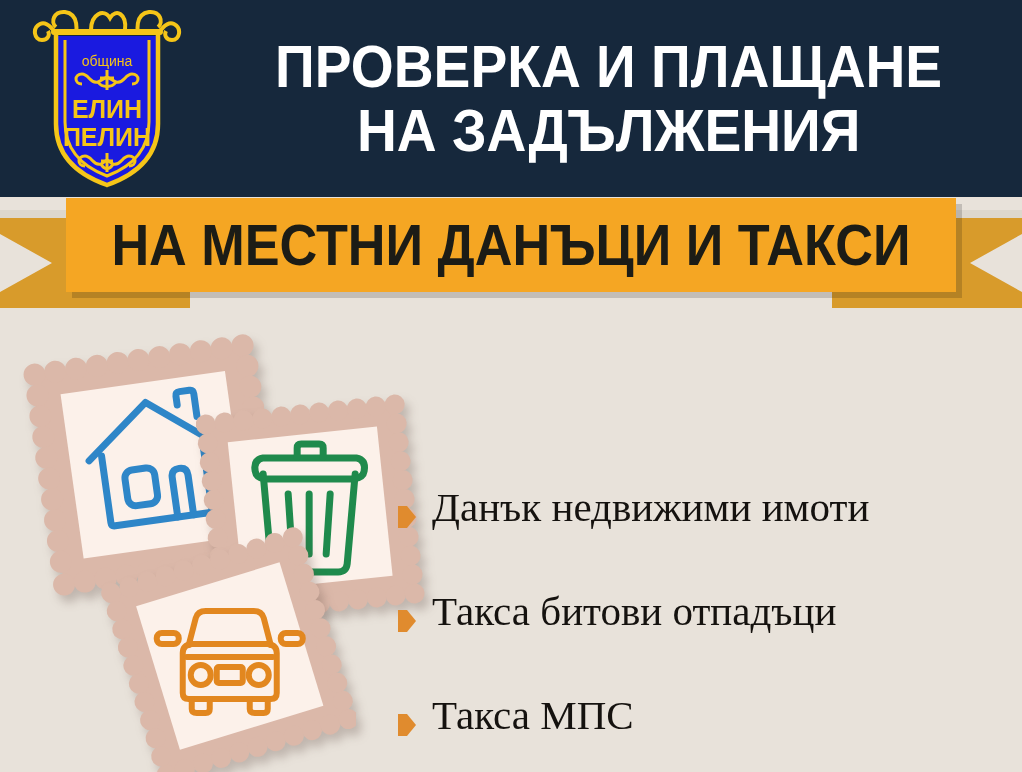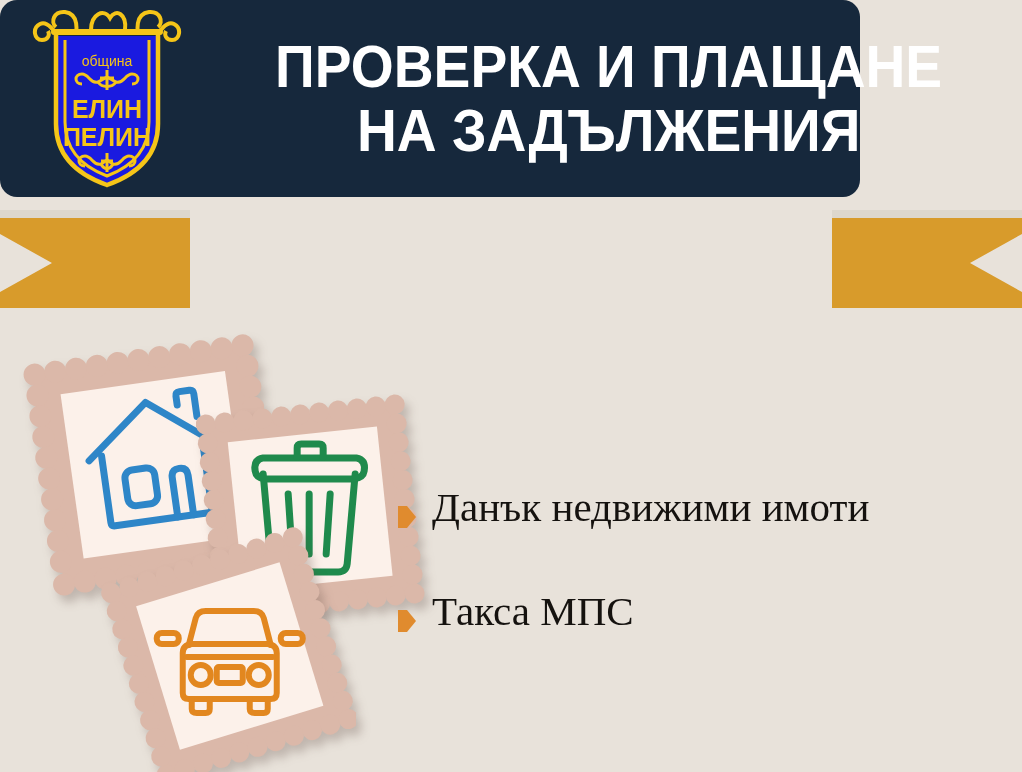--- a/index.html
+++ b/index.html
@@ -7,24 +7,23 @@
     width:1022px;height:772px;
     background:#e8e2da;
     font-family:"Liberation Sans", sans-serif;
     overflow:hidden;
     position:relative;
   }
   #stage{position:relative;width:1022px;height:772px;overflow:hidden;background:#e8e2da;}
 
   
   .header{
-    position:absolute;left:0;top:0;width:860px;height:197px;
+    position:absolute;left:0;top:0;width:1022px;height:197px;
     background:#16283c;
     z-index:5;
-    border-radius:17px;
   }
 
   
   .logo{
     position:absolute;left:32px;top:6px;width:150px;height:188px;
   }
   .logo svg{display:block;width:150px;height:188px;}
 
   
   .title-block{
@@ -165,20 +164,23 @@
       <div class="title-line">ПРОВЕРКА И ПЛАЩАНЕ</div>
       <div class="title-line">НА ЗАДЪЛЖЕНИЯ</div>
     </div>
   </div>
 
   <div class="ribbon-wrap">
     <div class="ribbon-fold left"></div>
     <div class="ribbon-fold right"></div>
     <div class="ribbon-tail left"></div>
     <div class="ribbon-tail right"></div>
+    <div class="ribbon-body">
+      <span class="ribbon-text">НА МЕСТНИ ДАНЪЦИ И ТАКСИ</span>
+    </div>
   </div>
 
   <div class="stamp" style="left:14px;top:306px;">
     <svg width="250" height="330" viewBox="0 0 250 330" xmlns="http://www.w3.org/2000/svg">
       <g transform="rotate(-8 125 165)">
 
         <g fill="#dbb8a9">
           <rect x="35" y="55" width="212" height="212"></rect>
           <g>
             <circle cx="35" cy="55" r="11"></circle>
@@ -365,17 +367,21 @@
     </svg>
   </div>
 
   <div class="bullets">
     <div class="bullet-row">
       <span class="bullet-mark"></span>
       <span class="bullet-text">Данък недвижими имоти</span>
     </div>
     <div class="bullet-row">
       <span class="bullet-mark"></span>
+      <span class="bullet-text">Такса битови отпадъци</span>
+    </div>
+    <div class="bullet-row">
+      <span class="bullet-mark"></span>
       <span class="bullet-text">Такса МПС</span>
     </div>
   </div>
 
 </div>
 
 </body></html>

